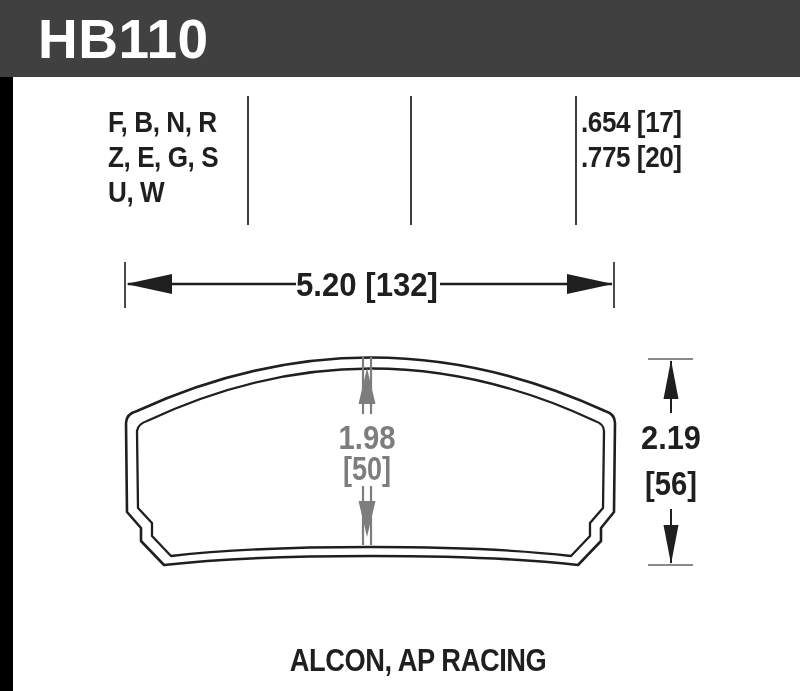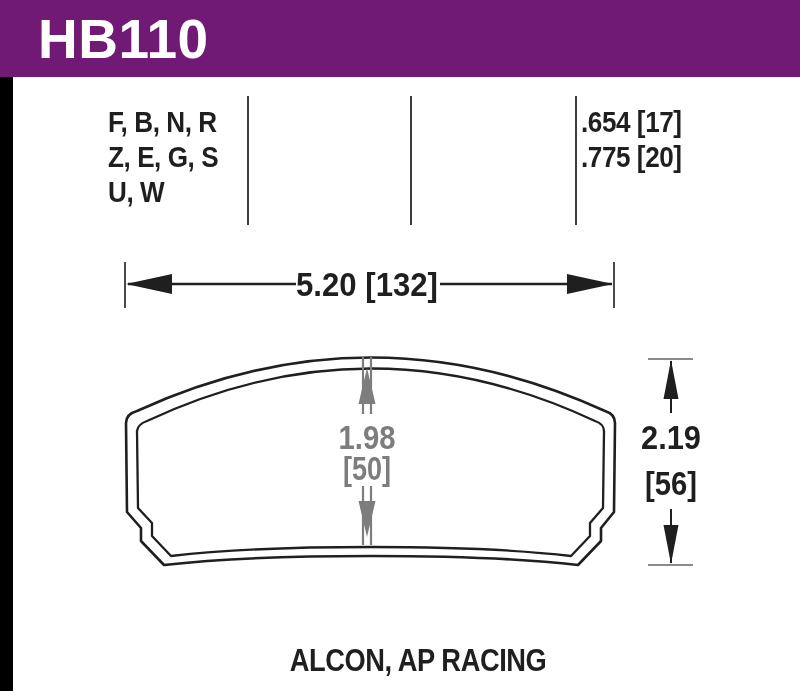--- a/index.html
+++ b/index.html
@@ -1,21 +1,21 @@
 <!DOCTYPE html>
 <html><head>
 <meta charset="utf-8">
 <style>
   html,body{margin:0;padding:0;background:#e8e8e8;}
   .page{
     position:relative;width:800px;height:691px;background:#ffffff;
     font-family:"Liberation Sans",sans-serif;overflow:hidden;
   }
   .left-bar{position:absolute;left:0;top:0;width:13px;height:691px;background:#000000;}
-  .header{position:absolute;left:0;top:0;width:800px;height:77px;background:#701a75;}
+  .header{position:absolute;left:0;top:0;width:800px;height:77px;background:#404040;}
   .part-number{
     position:absolute;left:38px;top:7px;color:#ffffff;
     font-size:55px;font-weight:bold;letter-spacing:0.5px;white-space:nowrap;
   }
   .divider{position:absolute;top:96px;height:129px;width:2px;background:#3d3d3d;}
   .div1{left:247px;} .div2{left:410px;} .div3{left:575px;}
   .compound-col,.thickness-col{
     position:absolute;top:104px;color:#1f1f1f;font-size:30px;font-weight:bold;
     line-height:35px;letter-spacing:-0.5px;white-space:nowrap;
     transform:scaleX(0.87);transform-origin:left top;

